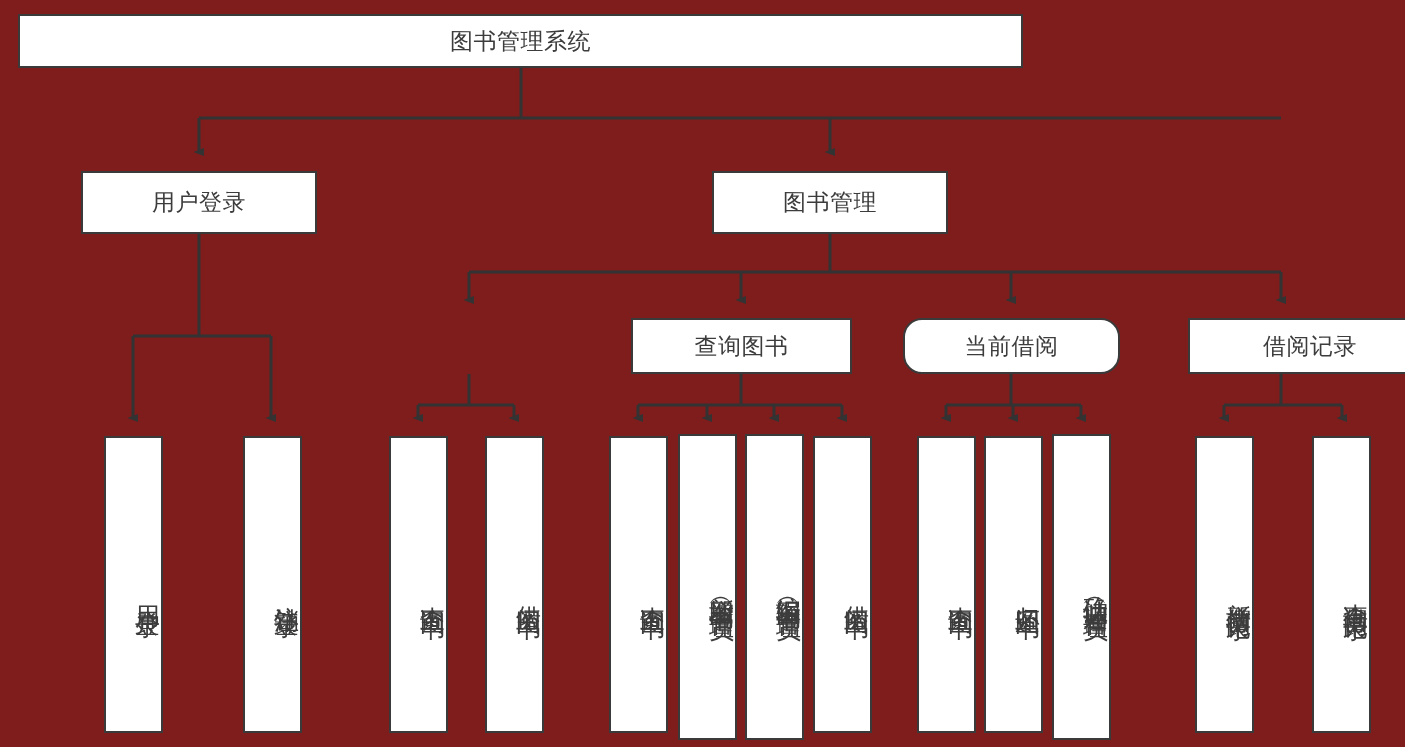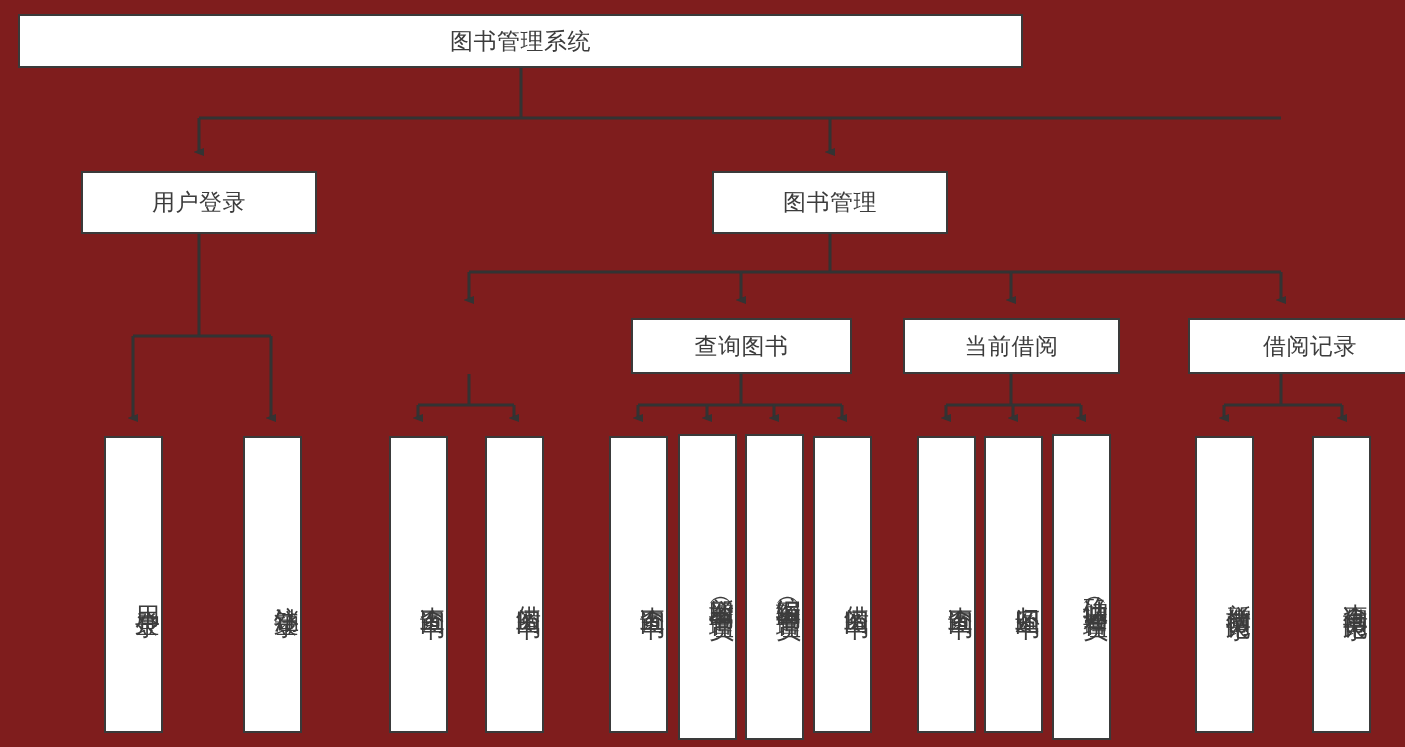--- a/index.html
+++ b/index.html
@@ -122,21 +122,21 @@
   <div class="node horiz" style="left:81px; top:171px; width:236px; height:63px;">
     <span>用户登录</span>
   </div>
   <div class="node horiz" style="left:712px; top:171px; width:236px; height:63px;">
     <span>图书管理</span>
   </div>
 
   <div class="node horiz" style="left:631px; top:318px; width:221px; height:56px;">
     <span>查询图书</span>
   </div>
-  <div class="node horiz" style="left:903px; top:318px; width:217px; height:56px;">
+  <div class="node horiz" style="left:903px; top:318px; width:217px; height:56px;border-radius:19px;">
     <span>当前借阅</span>
   </div>
   <div class="node horiz" style="left:1188px; top:318px; width:244px; height:56px;">
     <span>借阅记录</span>
   </div>
 
   <div class="node vert" style="left:104px; top:436px; width:59px; height:297px;">
     <span>用户登录</span>
   </div>
   <div class="node vert" style="left:243px; top:436px; width:59px; height:297px;">

